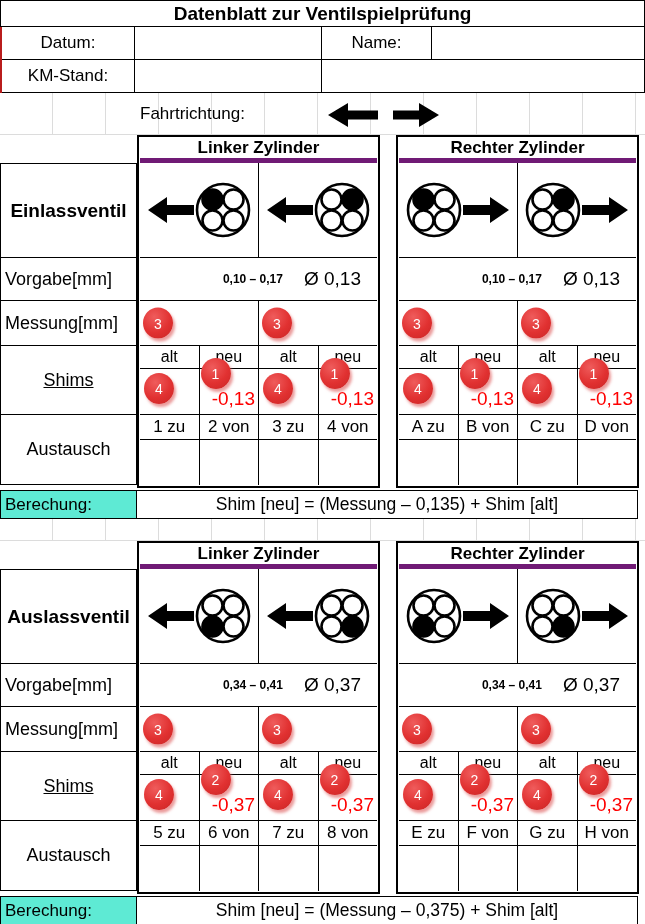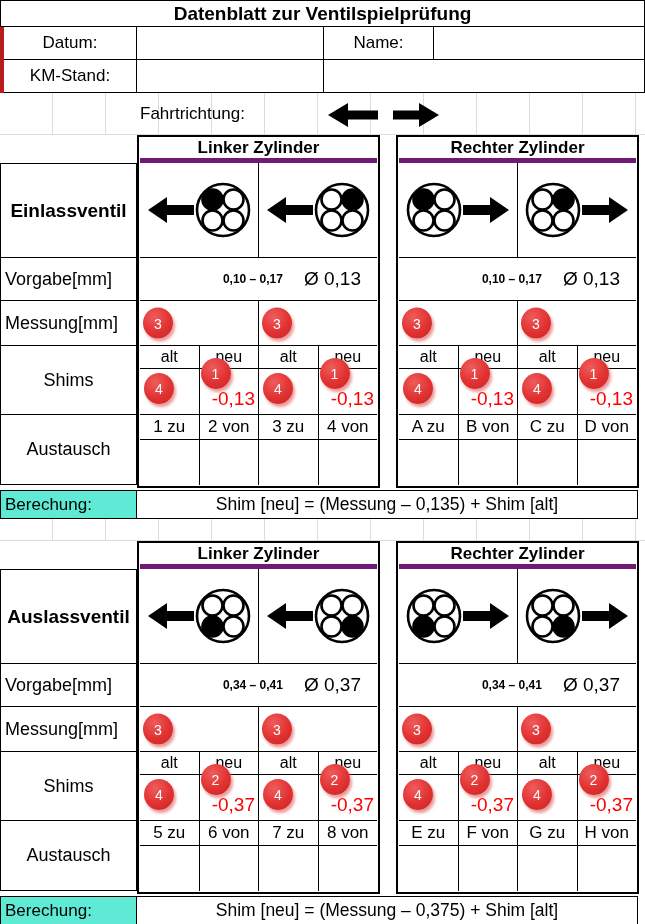--- a/index.html
+++ b/index.html
@@ -6,21 +6,21 @@
   .sheet{
     position:relative;width:645px;height:924px;background:#fff;color:#000;
     font-family:"Liberation Sans",sans-serif;overflow:hidden;
   }
   
   .title-row{
     box-sizing:border-box;height:27px;border:1px solid #000;
     display:flex;align-items:center;justify-content:center;
     font-weight:bold;font-size:19px;
   }
-  .form-row{display:flex;height:33px;box-sizing:border-box;border-left:4px solid #b91c1c;}
+  .form-row{display:flex;height:33px;box-sizing:border-box;border-left:2px solid #b91c1c;}
   .form-row .cell{
     box-sizing:border-box;border-right:1px solid #000;border-bottom:1px solid #000;
     display:flex;align-items:center;justify-content:center;font-size:17px;
   }
   .form-row .c1{width:133px;}
   .form-row .c2{width:187px;}
   .form-row .c3{width:110px;}
   .form-row .c4{flex:1;}
   .direction-row{
     position:relative;height:42px;box-sizing:border-box;
@@ -36,21 +36,21 @@
   .label-col{width:137px;display:flex;flex-direction:column;}
   .lbl-spacer{height:28px;}
   .lbl{
     box-sizing:border-box;border:1px solid #000;
     display:flex;align-items:center;justify-content:center;font-size:18px;background:#fff;
   }
   .lbl + .lbl{border-top:none;}
   .lbl.valve{height:95px;font-weight:bold;font-size:19px;}
   .lbl.vorg{height:43px;justify-content:flex-start;padding-left:4px;}
   .lbl.mess{height:45px;justify-content:flex-start;padding-left:4px;}
-  .lbl.shim{height:69px;}
+  .lbl.shim{height:69px;text-decoration:underline;}
   .lbl.aust{height:70px;}
   .cyl{
     box-sizing:border-box;width:243px;border:2px solid #000;padding:1px;background:#fff;
   }
   .gap{width:16px;}
   .cyl-head{
     box-sizing:border-box;height:25px;border-bottom:5px solid #701a75;
     display:flex;align-items:center;justify-content:center;font-weight:bold;font-size:17px;
   }
   .trow{display:flex;box-sizing:border-box;border-bottom:1px solid #000;}

